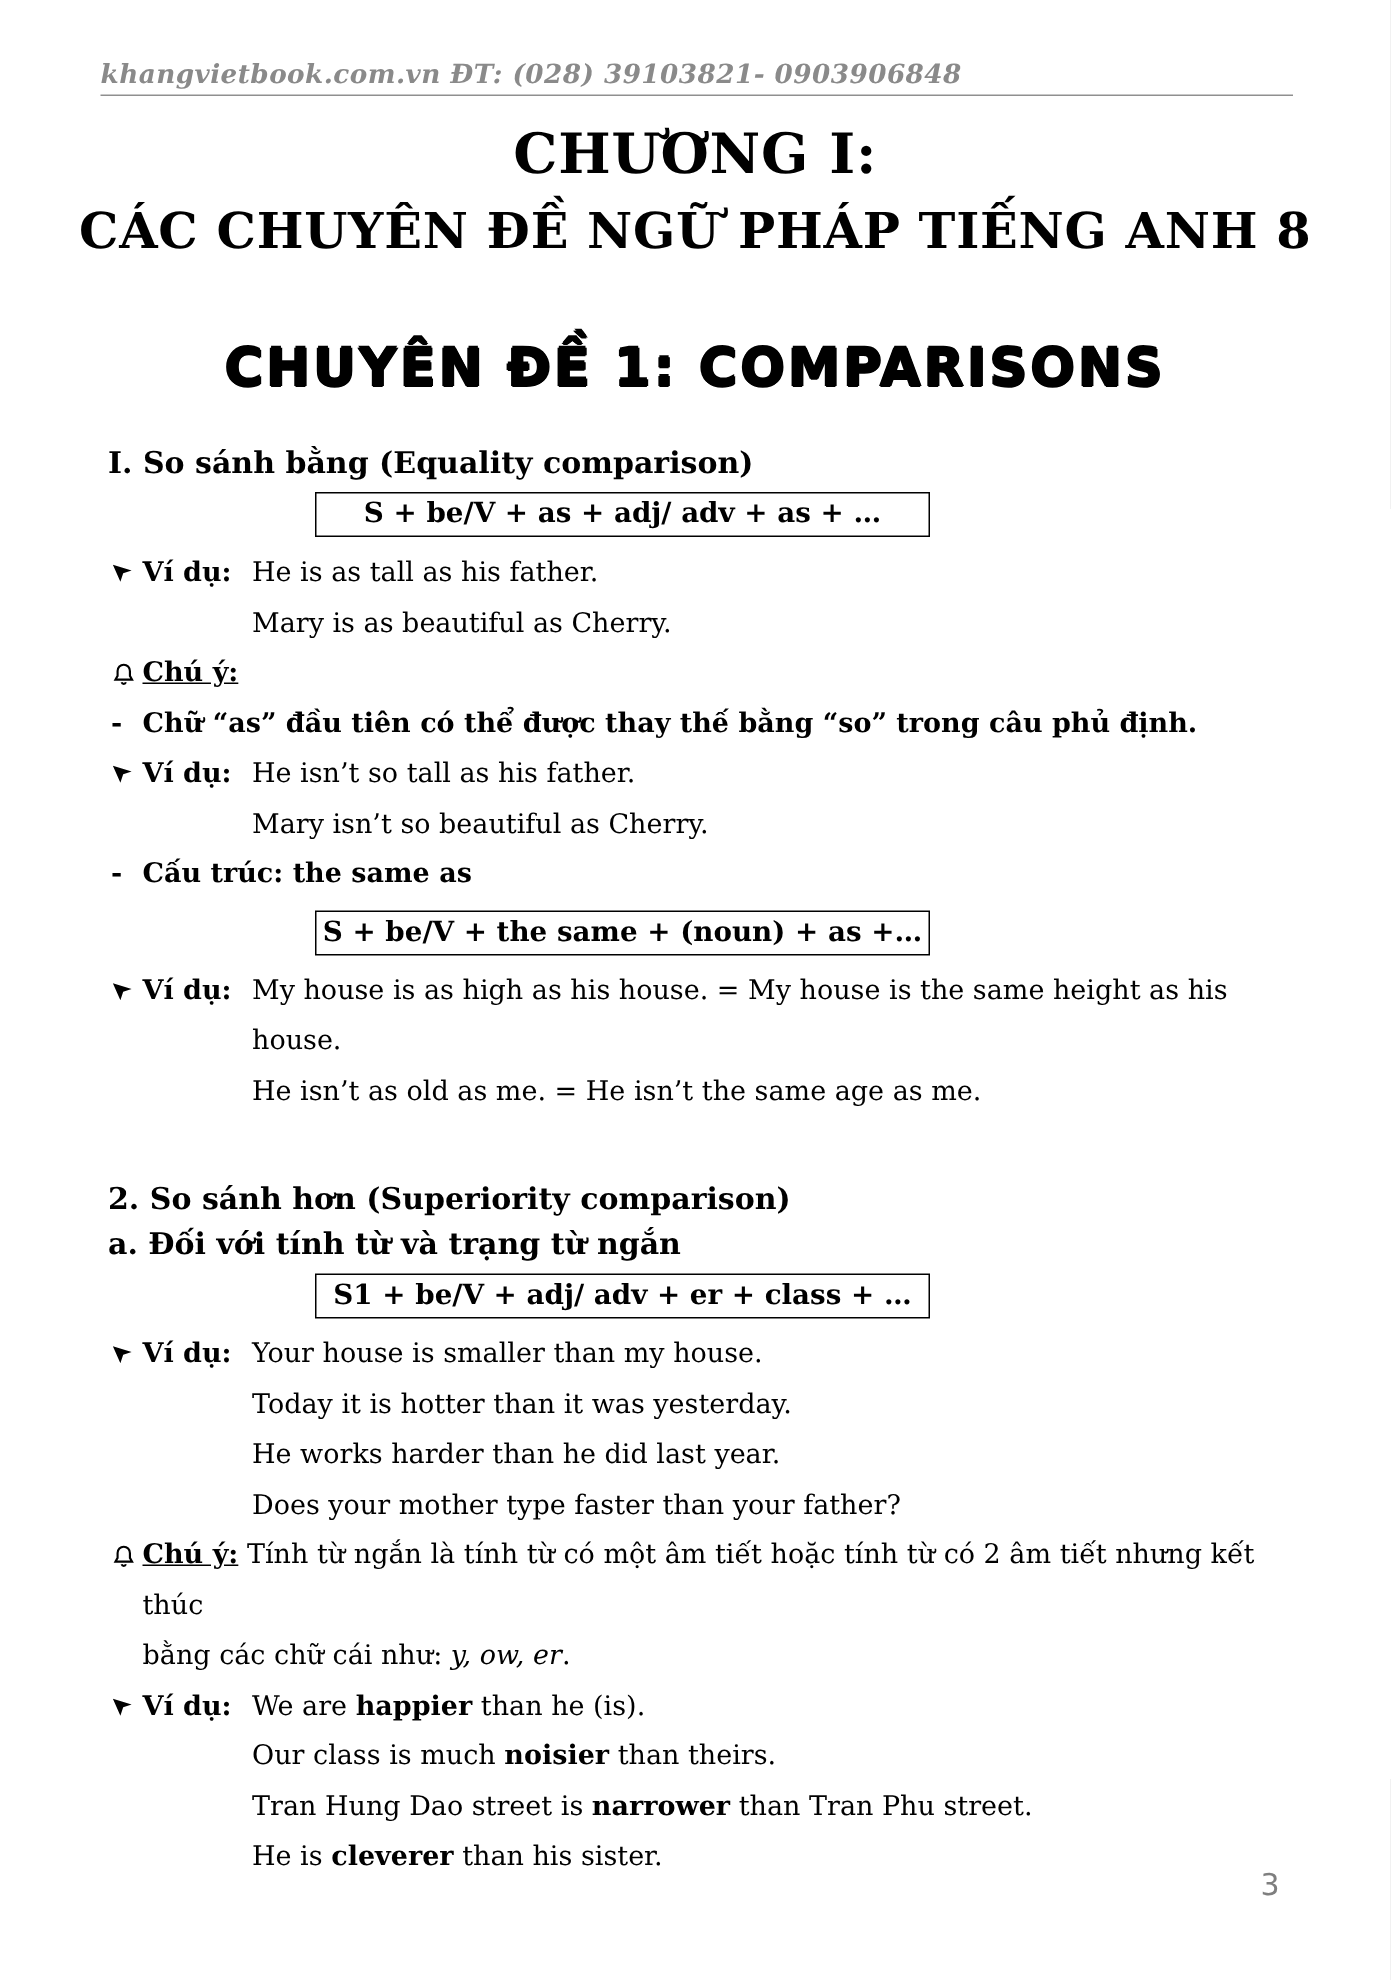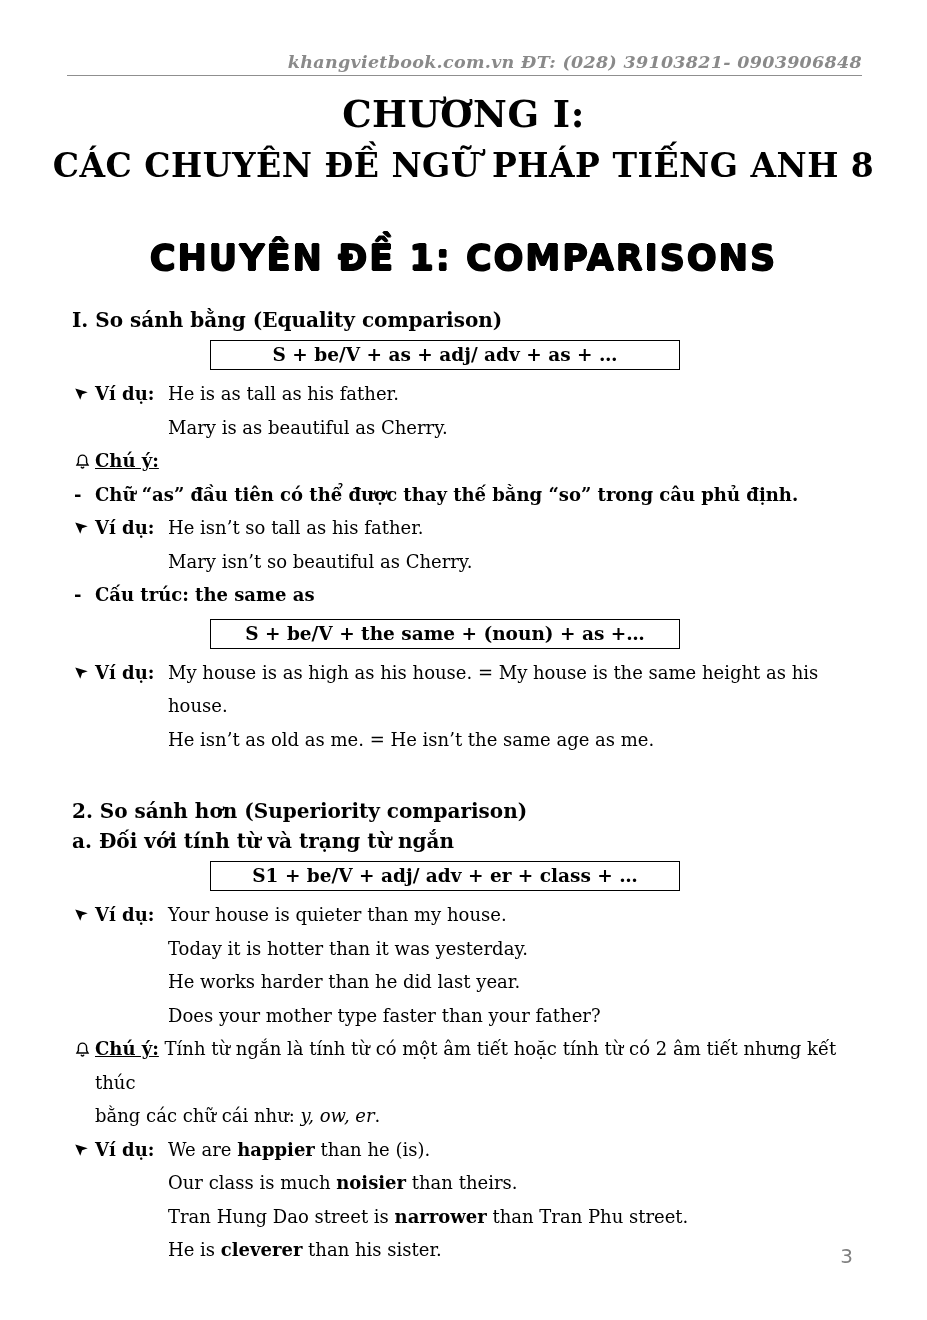--- a/index.html
+++ b/index.html
@@ -9,23 +9,23 @@
     width: 927px; height: 1320px;
     margin: 0 auto;
     background: #ffffff;
     font-family: "DejaVu Serif", serif;
     color: #000;
     overflow: hidden;
   }
   
   .header {
     margin: 0 65px 0 67px;
-    padding-top: 52px;
+    padding-top: 40px;
     padding-bottom: 3px;
-    text-align: right;
+    text-align: left;
     border-bottom: 1.5px solid #8f8f8f;
   }
   .header .site {
     font-style: italic;
     font-weight: bold;
     color: #8a8a8a;
     font-size: 17.5px;
     letter-spacing: 0.3px;
   }
   
@@ -60,21 +60,21 @@
     font-size: 20px;
     line-height: 26px;
   }
   .sub-heading {
     margin-top: 4px;
     font-weight: bold;
     font-size: 20px;
     line-height: 26px;
   }
   .formula-box {
-    width: 470px;
+    width: 410px;
     margin: 7px 0 0 138px;
     border: 1.6px solid #000;
     text-align: center;
     font-weight: bold;
     font-size: 18.5px;
     padding: 3px 4px 4px 4px;
   }
   .group { margin-top: 7px; }
   .line {
     position: relative;
@@ -198,21 +198,21 @@
     <div class="formula-box">S1 + be/V + adj/ adv + er + class + …</div>
 
     <div class="group">
       <div class="line">
         <span class="bullet">
           <svg width="15" height="15" viewBox="0 0 24 24">
               <path d="M2 4 L22 10 L13 13 L10 22 Z" fill="#000"></path>
             </svg>
         </span>
         <span class="ex-label">Ví dụ:</span>
-        <span>Your house is quieter than my house.</span>
+        <span>Your house is smaller than my house.</span>
       </div>
       <div class="line">
         <span>Today it is hotter than it was yesterday.</span>
       </div>
       <div class="line">
         <span>He works harder than he did last year.</span>
       </div>
       <div class="line">
         <span>Does your mother type faster than your father?</span>
       </div>

